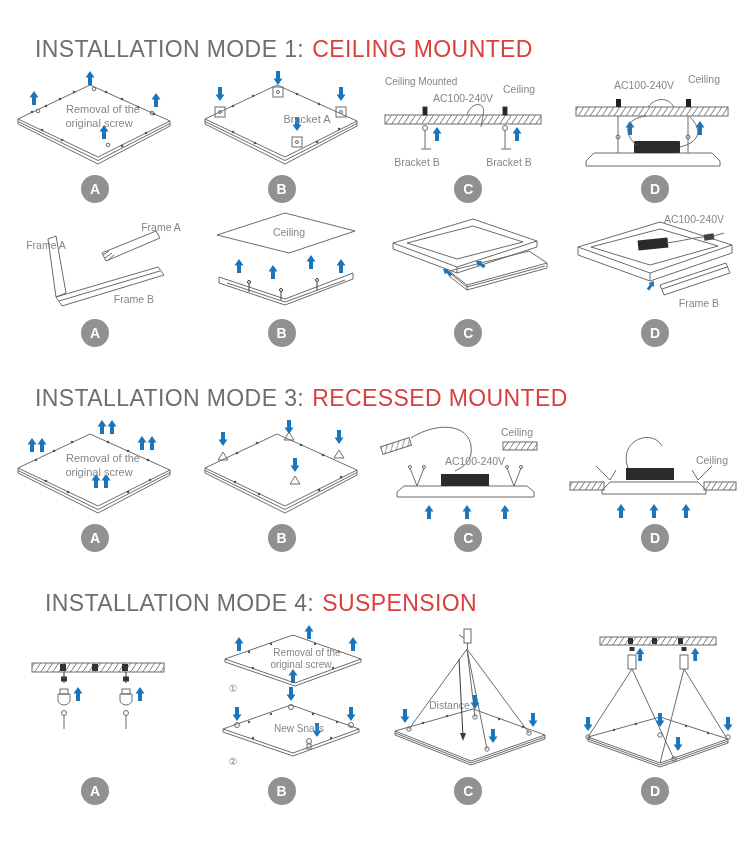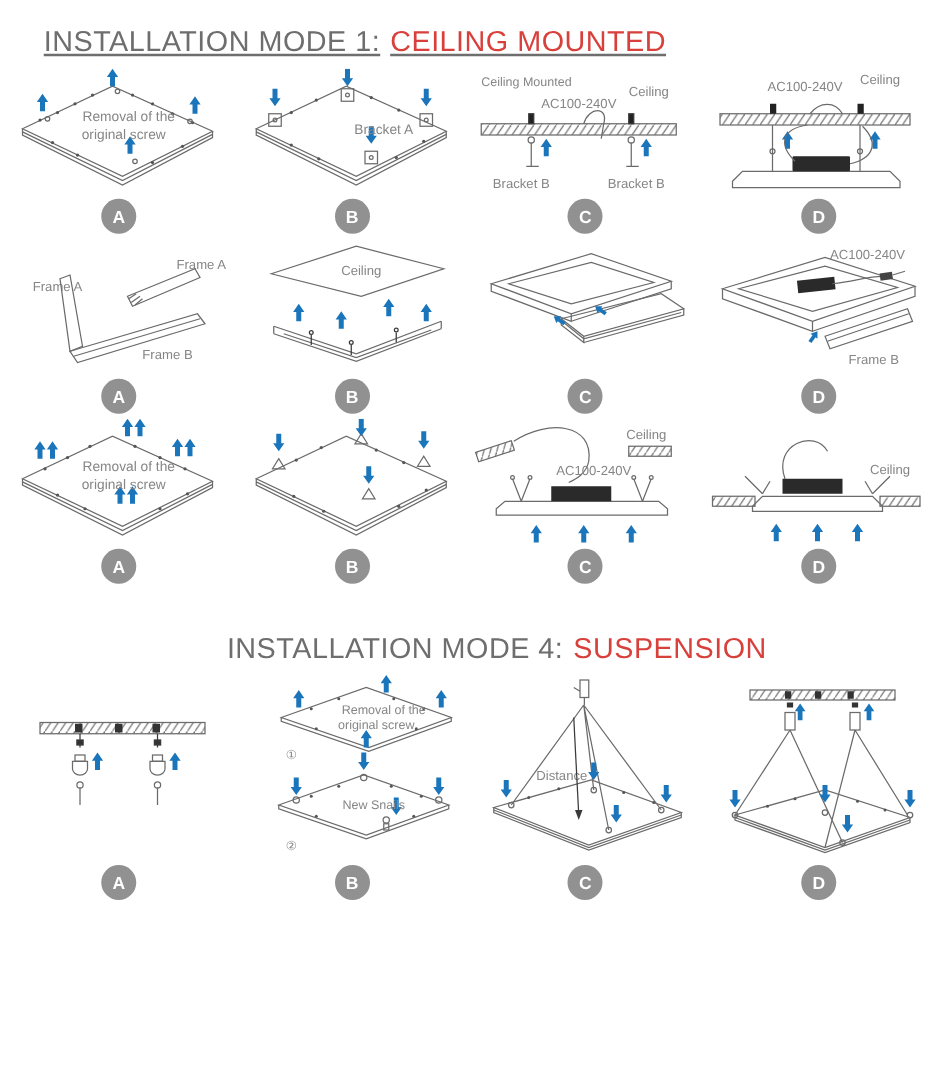--- a/index.html
+++ b/index.html
@@ -1,20 +1,20 @@
 <!DOCTYPE html>
 <html><head>
 <meta charset="utf-8">
 <style>
   html,body { margin:0; padding:0; background:#ffffff; }
   body { width:750px; height:868px; overflow:hidden; font-family:"Liberation Sans", sans-serif; }
   .section { width:750px; }
   .title { font-size:23px; color:#6e6e6e; letter-spacing:0.4px; margin:38px 0 4px 35px; white-space:nowrap; }
-  .section:first-of-type .title { margin-top:20px;text-decoration:underline; }
-  .section.s4 .title { margin-left:45px;text-align:center; }
+  .section:first-of-type .title { margin-top:36px; }
+  .section.s4 .title { margin-left:45px; }
   .title .hl { color:#d8403c; margin-left:8px; }
   .row { display:flex; justify-content:space-between; padding:0 2px; }
   .cell { width:186px; text-align:center; }
   .cell svg.diag { display:block; margin:4px auto 0; }
   .badge { width:28px; height:28px; border-radius:50%; background:#919191; color:#ffffff;
            font-size:14px; font-weight:bold; line-height:28px; text-align:center; margin:4px auto 0; }
   svg text { font-family:"Liberation Sans", sans-serif; fill:#868686; }
   .ln { stroke:#6b6b6b; fill:none; stroke-width:1; }
   .lnd { stroke:#3a3a3a; fill:none; stroke-width:1; }
   .dots circle { fill:#555; }
@@ -270,20 +270,23 @@
         <g class="blue">
           <use href="#arrU" transform="translate(88,74) rotate(35) scale(0.75)"></use>
         </g>
       </svg>
       <div class="badge">D</div>
     </div>
   </div>
 </div>
 
 <div class="section s3">
+  <div class="title">
+    <span>INSTALLATION MODE 3:</span><span class="hl">RECESSED MOUNTED</span>
+  </div>
   <div class="row">
 
     <div class="cell">
       <svg class="diag" width="178" height="100" viewBox="0 0 178 100">
         <g class="ln">
           <path d="M12,48 L84,14 L164,50 L92,86 Z"></path>
           <path d="M12,48 L12,53 L92,93 L164,55 L164,50"></path>
           <path d="M12,50.5 L92,89.5 L164,52.5"></path>
         </g>
         <g class="dots">

